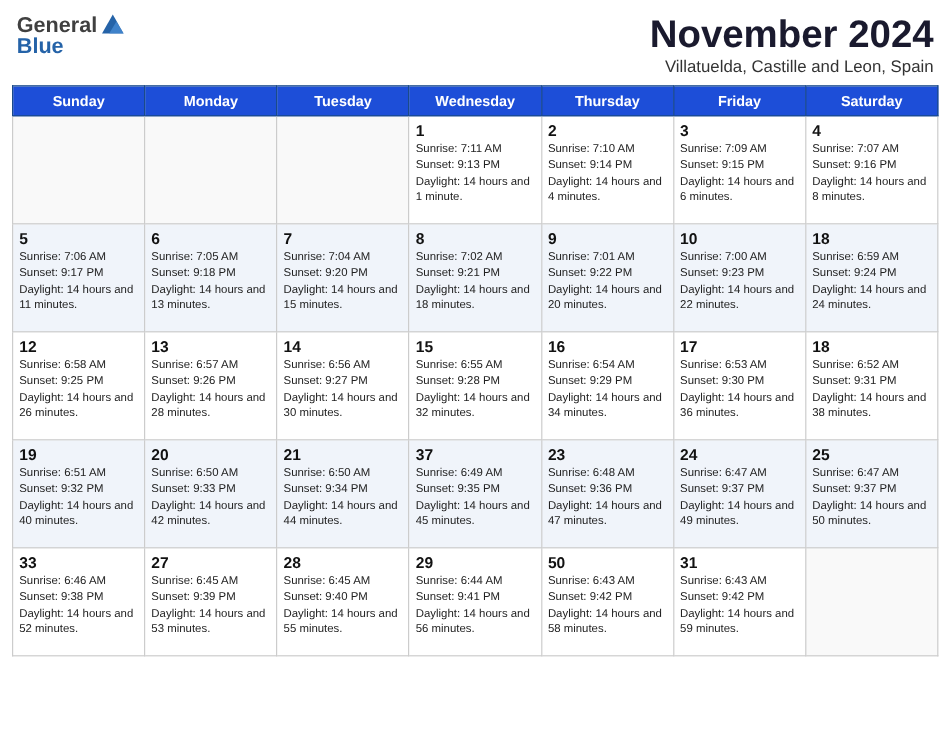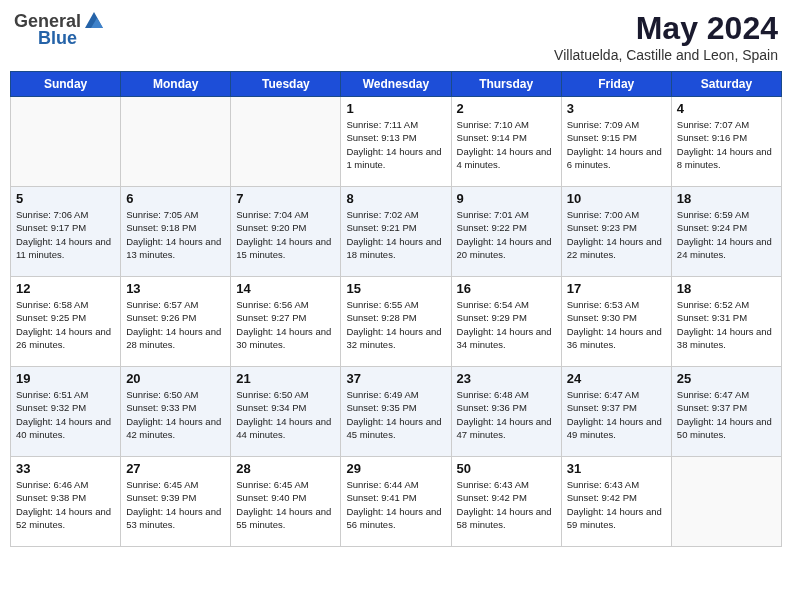--- a/index.html
+++ b/index.html
@@ -85,24 +85,24 @@
 
 <div class="header">
   <div class="logo">
     <div class="logo-top">
       <span style="font-size:18px;font-weight:bold;color:#404040;">General</span>
       <svg width="22" height="22" viewBox="0 0 22 22">
         <polygon points="11,2 20,18 2,18" fill="#2563a8"></polygon>
         <polygon points="14,8 20,18 8,18" fill="#4a90d9" opacity="0.7"></polygon>
       </svg>
     </div>
-    <span style="font-size:18px;font-weight:bold;color:#2563a8;margin-top:-4px;margin-left:24px;">Blue</span>
+    <span style="font-size:18px;font-weight:bold;color:#2563a8;margin-top:-4px;">Blue</span>
   </div>
   <div class="title-block">
-    <div class="month-title">May 2024</div>
+    <div class="month-title">November 2024</div>
     <div class="location-title">Villatuelda, Castille and Leon, Spain</div>
   </div>
 </div>
 
 <table>
   <thead>
     <tr>
     <th class="day-header">Sunday</th>
         <th class="day-header">Monday</th>
         <th class="day-header">Tuesday</th>

